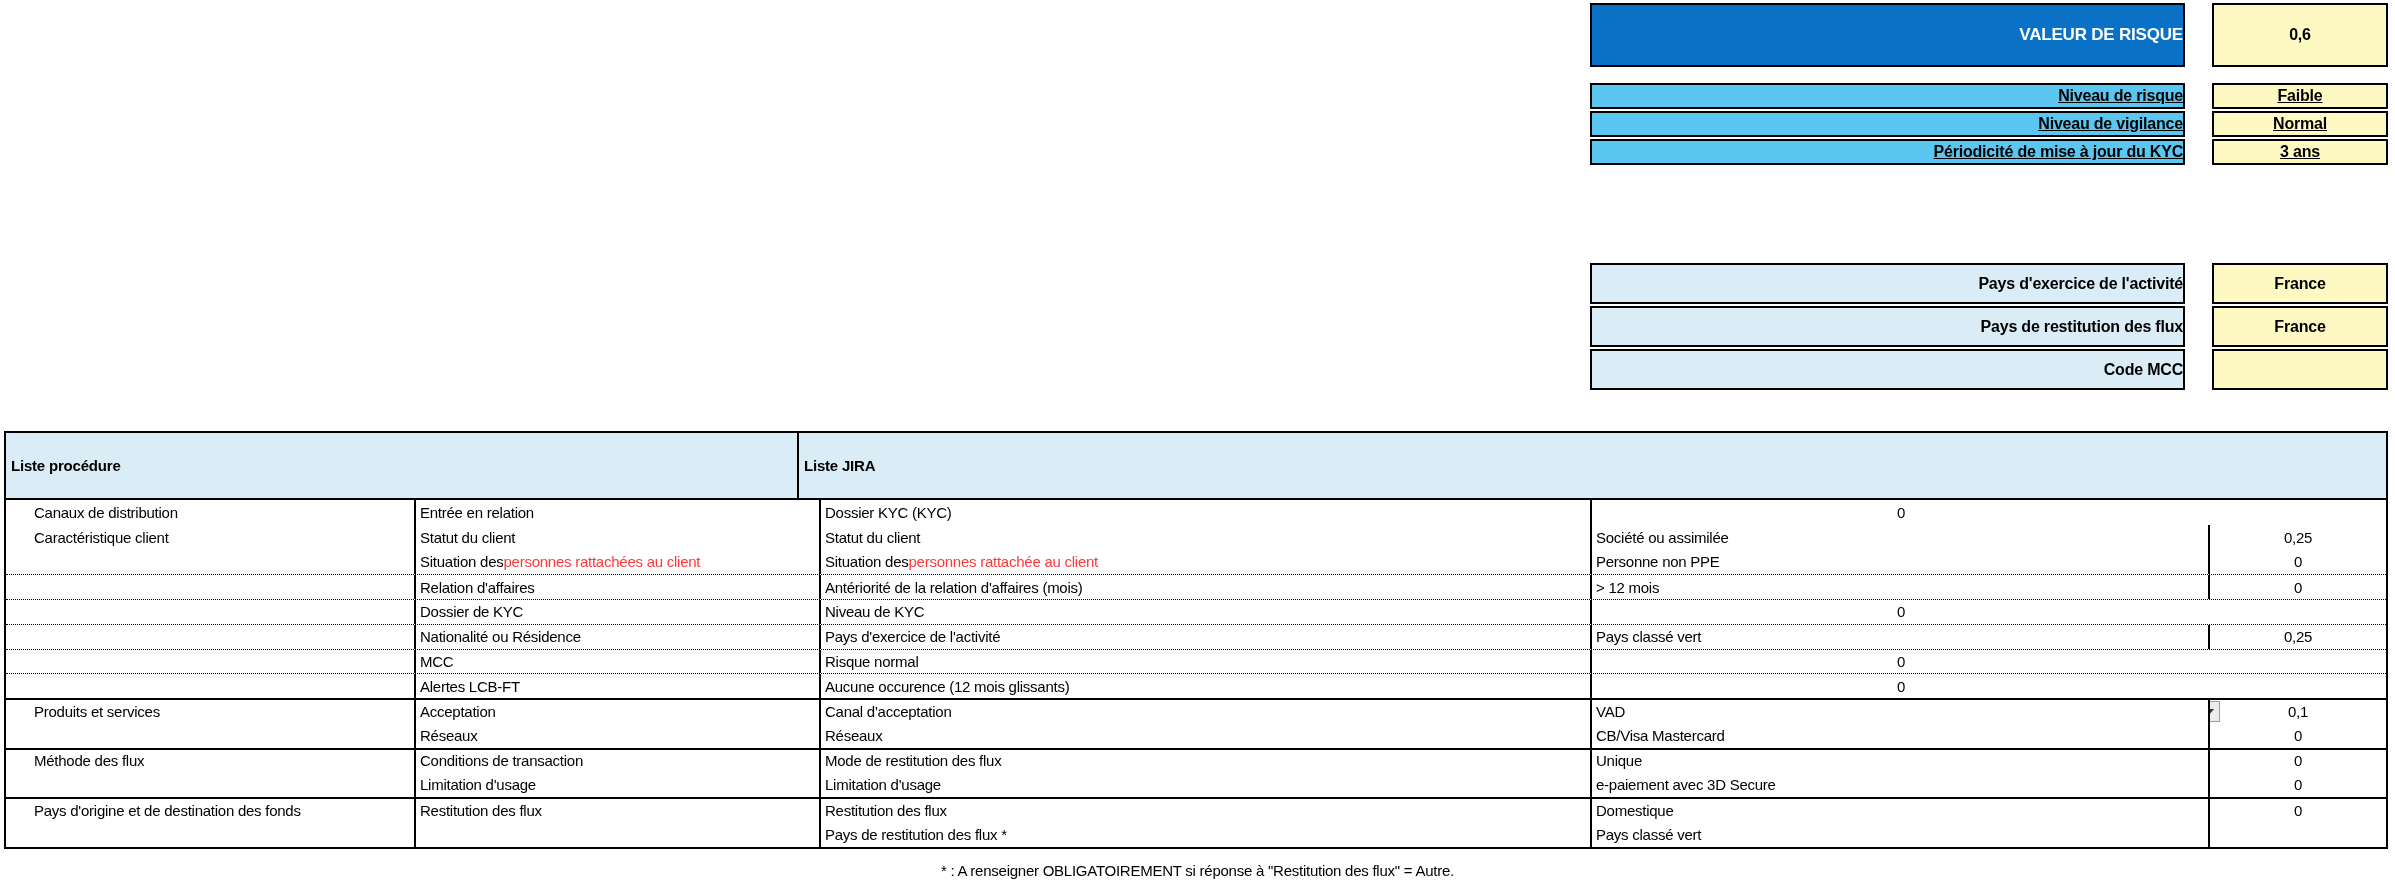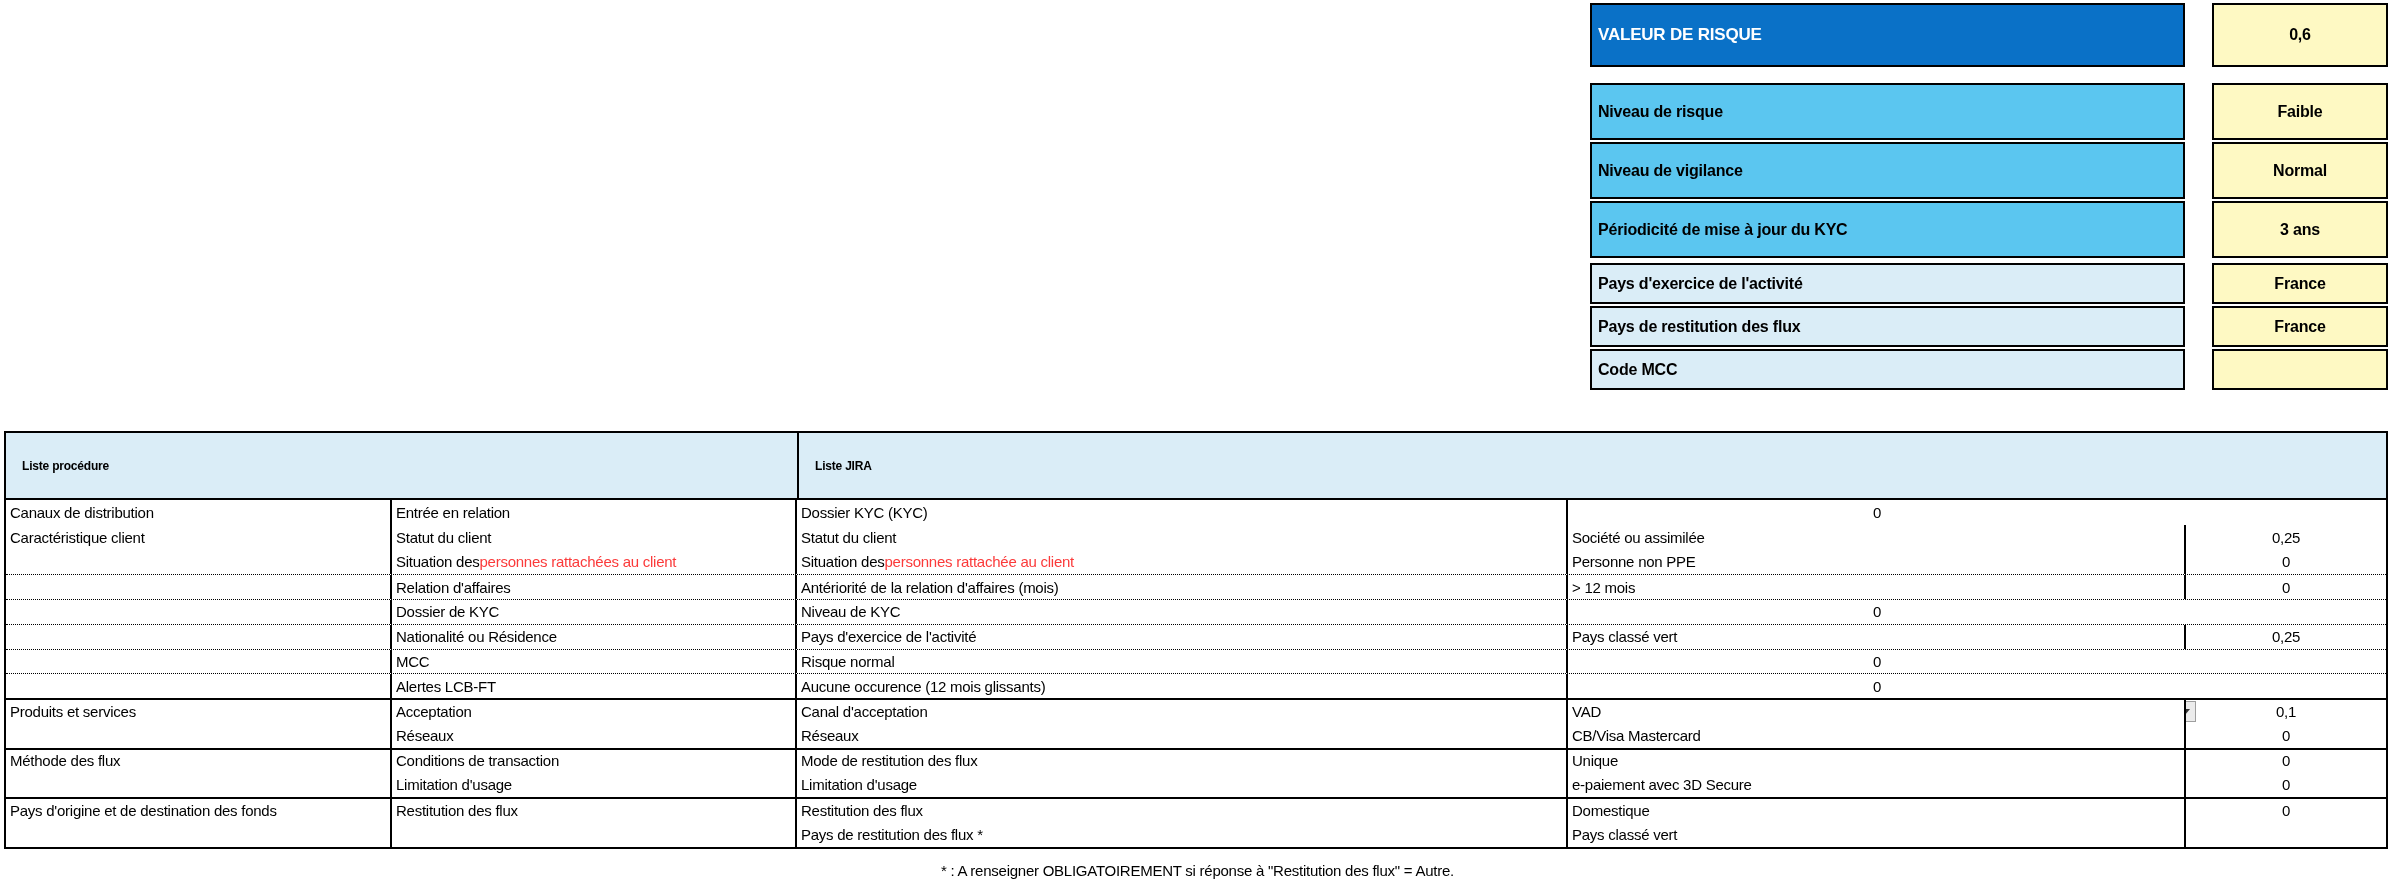--- a/index.html
+++ b/index.html
@@ -21,53 +21,55 @@
   }
   
   .panel{position:absolute;left:1590px;width:798px;}
   .panel-row{display:flex;align-items:stretch;margin-bottom:2px;}
   .panel-label{
     width:595px;border:2px solid #000;
     display:flex;align-items:center;
     padding-left:6px;
     font-weight:bold;font-size:16px;letter-spacing:-0.2px;
     white-space:nowrap;
+    justify-content:flex-end;
   }
   .panel-gap{width:3px;}
   .panel-value{
     flex:1;border:2px solid #000;background:#fef9c3;
     display:flex;align-items:center;justify-content:center;
     font-weight:bold;font-size:16px;letter-spacing:-0.2px;margin-left:24px;
   }
   .risk-block .panel-row{height:64px;}
   .risk-block .panel-label{background:var(--dark-blue);color:#ffffff;font-size:17px;}
-  .level-block .panel-row{height:57px;}
+  .level-block .panel-row{height:26px;text-decoration:underline;}
   .level-block .panel-label{background:var(--sky-blue);}
   .country-block .panel-row{height:41px;}
   .country-block .panel-label{background:var(--pale-blue);}
 
   
   .main-table{
     position:absolute;left:4px;top:431px;width:2384px;
     border:2px solid #000;background:#fff;
   }
   .mt-header{
     height:67px;display:flex;background:var(--pale-blue);
     border-bottom:2px solid #000;
   }
   .mt-header-cell{
-    display:flex;align-items:center;padding-left:16px;
-    font-weight:bold;font-size:12px;letter-spacing:-0.2px;
+    display:flex;align-items:center;padding-left:5px;
+    font-weight:bold;font-size:15px;letter-spacing:-0.2px;
   }
   .mt-header-cell.proc{width:793px;border-right:2px solid #000;}
   .mt-header-cell.jira{flex:1;}
   .mt-row{
     height:24.75px;
     display:grid;
     grid-template-columns:386px 405px 771px 618px 1fr;
+    padding-left:24px;
   }
   .mt-row + .mt-row{border-top:1px dotted #000;}
   .mt-row.group-start + .mt-row,
   .mt-row:first-child{border-top:none;}
   .mt-row.group-start{border-top:2px solid #000;}
   .mt-row:first-child.group-start{border-top:none;}
   .mt-cell{
     border-right:2px solid #000;
     padding-left:4px;
     font-size:15px;letter-spacing:-0.25px;

